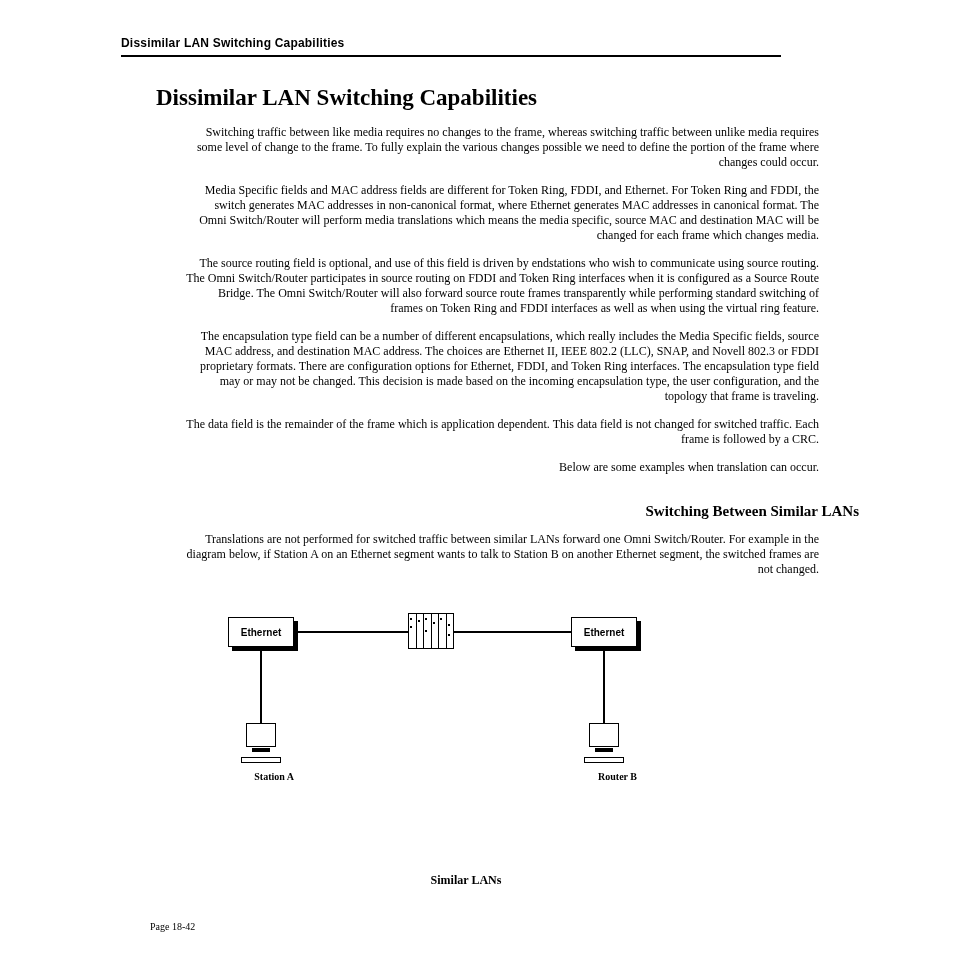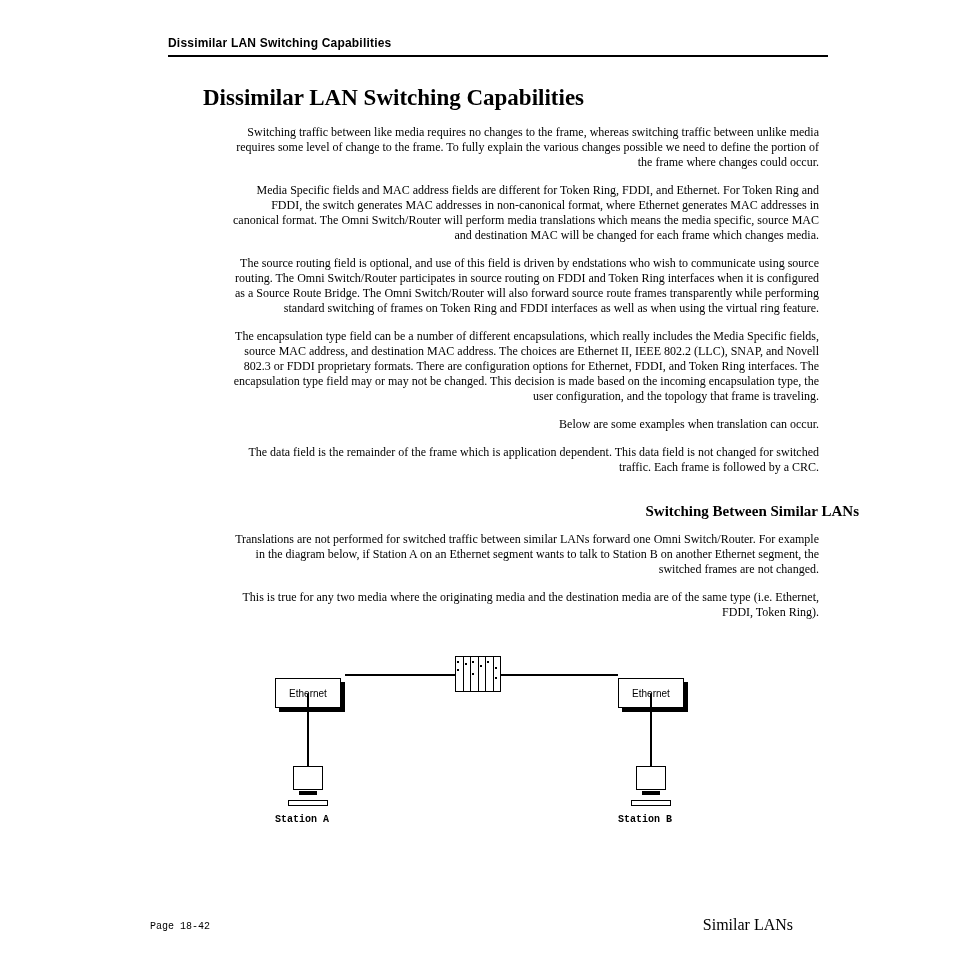--- a/index.html
+++ b/index.html
@@ -5,21 +5,21 @@
   * { margin: 0; padding: 0; box-sizing: border-box; }
   body {
     background: #fff;
     font-family: Georgia, 'Times New Roman', serif;
     width: 954px;
     height: 954px;
     position: relative;
     color: #000;
   }
   .page {
-    padding: 36px 95px 20px 113px;
+    padding: 36px 95px 20px 66px;
     position: relative;
     height: 100%;
   }
   .running-head {
     font-family: Arial, Helvetica, sans-serif;
     font-weight: bold;
     font-size: 12px;
     letter-spacing: 0.2px;
     margin-left: 55px;
     padding-bottom: 5px;
@@ -63,23 +63,22 @@
     position: absolute;
     width: 66px;
     height: 30px;
     background: #fff;
     border: 1px solid #000;
     box-shadow: 4px 4px 0 #000;
     display: flex;
     align-items: center;
     justify-content: center;
     font-family: Arial, sans-serif;
-    font-weight: normal;
+    font-weight: bold;
     font-size: 10px;
-    margin-top: 18px;
   }
   .hline {
     position: absolute;
     height: 2px;
     background: #000;
   }
   .vline {
     position: absolute;
     width: 2px;
     background: #000;
@@ -132,62 +131,61 @@
   .keyboard {
     width: 40px;
     height: 6px;
     border: 1.5px solid #000;
     background: #fff;
     margin: 10px auto 0 auto;
     position: relative;
   }
   .station-label {
     position: absolute;
-    font-family: Liberation Mono, monospace;
+    font-family: Liberation Serif, serif;
     font-weight: bold;
     font-size: 10px;
-    text-align: left;
+    text-align: right;
   }
   .caption {
     font-family: Georgia, 'Times New Roman', serif;
-    font-weight: normal;
-    font-size: 16px;
-    text-align: right;
+    font-weight: bold;
+    font-size: 12px;
+    text-align: center;
     margin-top: 56px;
     margin-left: 120px;
     width: 560px;
   }
   .page-num {
     position: absolute;
     left: 150px;
     bottom: 22px;
-    font-family: Liberation Mono, monospace;
+    font-family: Liberation Serif, serif;
     font-size: 10px;
   }
 </style>
 </head>
 <body>
 
 <div class="page">
 
   <div class="running-head">Dissimilar LAN Switching Capabilities</div>
 
   <h1 class="title">Dissimilar LAN Switching Capabilities</h1>
 
   <p class="body-text">Switching traffic between like media requires no changes to the frame, whereas switching traffic between unlike media requires some level of change to the frame. To fully explain the various changes possible we need to define the portion of the frame where changes could occur.</p>
   <p class="body-text">Media Specific fields and MAC address fields are different for Token Ring, FDDI, and Ethernet. For Token Ring and FDDI, the switch generates MAC addresses in non-canonical format, where Ethernet generates MAC addresses in canonical format. The Omni Switch/Router will perform media translations which means the media specific, source MAC and destination MAC will be changed for each frame which changes media.</p>
   <p class="body-text">The source routing field is optional, and use of this field is driven by endstations who wish to communicate using source routing. The Omni Switch/Router participates in source routing on FDDI and Token Ring interfaces when it is configured as a Source Route Bridge. The Omni Switch/Router will also forward source route frames transparently while performing standard switching of frames on Token Ring and FDDI interfaces as well as when using the virtual ring feature.</p>
   <p class="body-text">The encapsulation type field can be a number of different encapsulations, which really includes the Media Specific fields, source MAC address, and destination MAC address. The choices are Ethernet II, IEEE 802.2 (LLC), SNAP, and Novell 802.3 or FDDI proprietary formats. There are configuration options for Ethernet, FDDI, and Token Ring interfaces. The encapsulation type field may or may not be changed. This decision is made based on the incoming encapsulation type, the user configuration, and the topology that frame is traveling.</p>
+  <p class="body-text">The data field is the remainder of the frame which is application dependent. This data field is not changed for switched traffic. Each frame is followed by a CRC.</p>
   <p class="body-text">Below are some examples when translation can occur.</p>
-  <p class="body-text">The data field is the remainder of the frame which is application dependent. This data field is not changed for switched traffic. Each frame is followed by a CRC.</p>
 
   <h2 class="subtitle">Switching Between Similar LANs</h2>
 
   <p class="body-text">Translations are not performed for switched traffic between similar LANs forward one Omni Switch/Router. For example in the diagram below, if Station A on an Ethernet segment wants to talk to Station B on another Ethernet segment, the switched frames are not changed.</p>
-  <p class="body-text">This is true for any two media where the originating media and the destination media are of the same type (i.e. Ethernet, FDDI, Token Ring).</p>
 
   <div class="diagram">
 
     <div class="net-box" style="left: 42px; top: 0;">
       <span>Ethernet</span>
     </div>
 
     <div class="net-box" style="left: 385px; top: 0;">
       <span>Ethernet</span>
     </div>
@@ -227,20 +225,20 @@
     <div class="station" style="left: 52px; top: 106px;">
       <div class="monitor"></div>
       <div class="keyboard"></div>
     </div>
     <div class="station-label" style="left: 42px; top: 154px; width: 66px;">Station A</div>
 
     <div class="station" style="left: 395px; top: 106px;">
       <div class="monitor"></div>
       <div class="keyboard"></div>
     </div>
-    <div class="station-label" style="left: 385px; top: 154px; width: 66px;">Station B</div>
+    <div class="station-label" style="left: 385px; top: 154px; width: 66px;">Router B</div>
 
   </div>
 
   <div class="caption">Similar LANs</div>
 
   <div class="page-num">Page 18-42</div>
 </div>
 
 </body></html>

